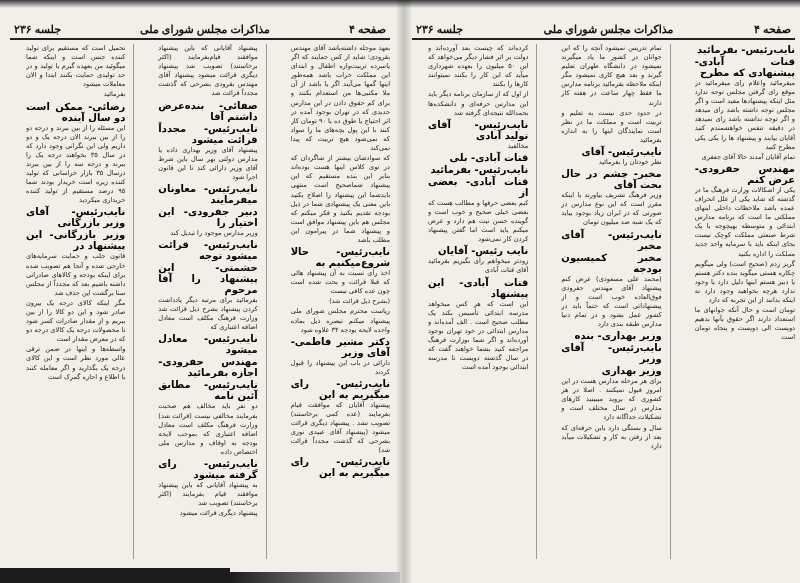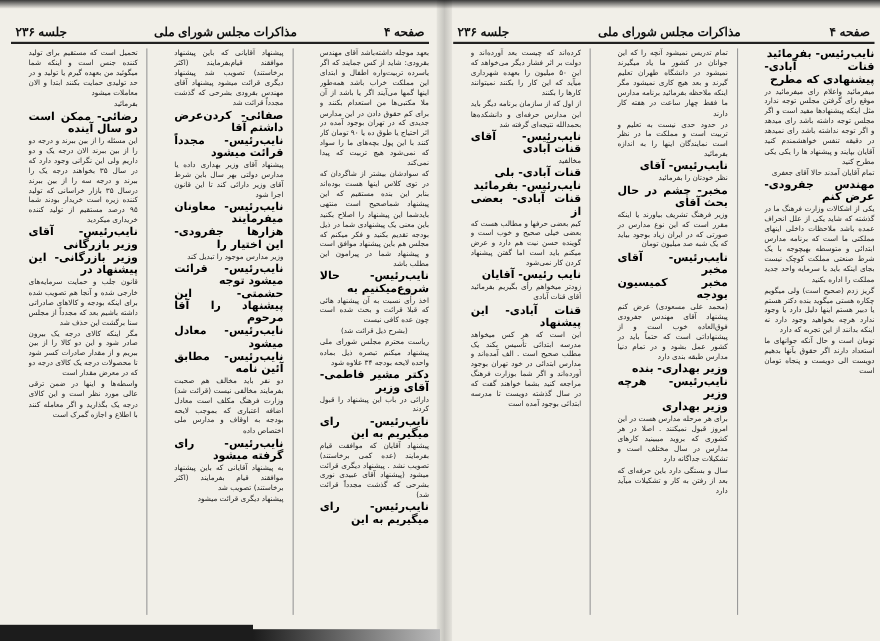--- a/index.html
+++ b/index.html
@@ -12,21 +12,21 @@
   .bottom-bar2 { position: absolute; left: 230px; top: 572px; width: 170px; height: 11px; background: linear-gradient(90deg,#1c1c1c,#bbb); }
   .page { position: absolute; top: 20px; height: 545px; direction: rtl; }
   .page.left { left: 10px; width: 380px; }
   .page.right { left: 412px; width: 383px; }
   .header { position: relative; height: 20px; border-bottom: 2px solid #222; display: flex; align-items: center; justify-content: space-between; padding: 0 4px; }
   .header span { font-family: Liberation Sans, sans-serif; font-weight: bold; font-size: 11px; color: #111; }
   .cols { display: flex; flex-direction: row; gap: 8px; margin-top: 4px; height: 515px; }
   .col { flex: 1; overflow: hidden; font-size: 6.6px; line-height: 9.1px; color: #1a1a1a; text-align: justify; margin-left: 16px; }
   .col p { margin-bottom: 1px; }
   .col .speaker { font-weight: bold; font-size: 10px; line-height: 11px; color: #000; }
-  .col .note { text-align: center; font-size: 6.4px; }
+  .col .note { text-align: right; font-size: 6.4px; }
   .col-rule { width: 1px; background: #999; }
 </style>
 </head>
 <body>
 
 <div class="spread">
   <div class="top-shadow"></div>
 
   <div class="page left">
     <div class="header">
@@ -44,29 +44,31 @@
           <p>ریاست محترم مجلس شورای ملی پیشنهاد میکنم تبصره ذیل بماده واحده لایحه بودجه ۳۴ علاوه شود</p>
           <p class="speaker">دکتر مشیر فاطمی- آقای وزیر</p>
           <p>دارائی در باب این پیشنهاد را قبول کردند</p>
           <p class="speaker">نایب‌رئیس- رای میگیریم به این</p>
           <p>پیشنهاد آقایان که موافقت قیام بفرمایند (عده کمی برخاستند) تصویب نشد . پیشنهاد دیگری قرائت میشود (پیشنهاد آقای عبیدی نوری بشرحی که گذشت مجدداً قرائت شد)</p>
           <p class="speaker">نایب‌رئیس- رای میگیریم به این</p>
         </div>
         <div class="col-rule"></div>
         <div class="col">
           <p>پیشنهاد آقایانی که باین پیشنهاد موافقند قیام‌بفرمایند (اکثر برخاستند) تصویب شد پیشنهاد دیگری قرائت میشود پیشنهاد آقای مهندس بقرودی بشرحی که گذشت مجدداً قرائت شد</p>
-          <p class="speaker">صفائی- کردن‌عرض داشتم آقا</p>
+          <p class="speaker">صفائی- بنده‌عرض داشتم آقا</p>
           <p class="speaker">نایب‌رئیس- مجدداً قرائت میشود</p>
           <p>پیشنهاد آقای وزیر بهداری داده یا مدارس دولتی بهر سال باین شرط آقای وزیر دارائی کند تا این قانون اجرا شود</p>
           <p class="speaker">نایب‌رئیس- معاونان میفرمایند</p>
-          <p class="speaker">هزارها جفرودی- این اختیار را</p>
+          <p class="speaker">دبیر جفرودی- این اختیار را</p>
           <p>وزیر مدارس موجود را تبدیل کند</p>
           <p class="speaker">نایب‌رئیس- قرائت میشود توجه</p>
           <p class="speaker">حشمتی- این پیشنهاد را آقا مرحوم</p>
+          <p>بفرمائید برای مرتبه دیگر یادداشت کردن پیشنهاد بشرح ذیل قرائت شد وزارت فرهنگ مکلف است معادل اضافه اعتباری که</p>
           <p class="speaker">نایب‌رئیس- معادل میشود</p>
+          <p class="speaker">مهندس جفرودی- اجازه بفرمائید</p>
           <p class="speaker">نایب‌رئیس- مطابق آئین نامه</p>
           <p>دو نفر باید مخالف هم صحبت بفرمایند مخالفی نیست (قرائت شد) وزارت فرهنگ مکلف است معادل اضافه اعتباری که بموجب لایحه بودجه به اوقاف و مدارس ملی اختصاص داده</p>
           <p class="speaker">نایب‌رئیس- رای گرفته میشود</p>
           <p>به پیشنهاد آقایانی که باین پیشنهاد موافقند قیام بفرمایند (اکثر برخاستند) تصویب شد</p>
           <p>پیشنهاد دیگری قرائت میشود</p>
         </div>
         <div class="col-rule"></div>
         <div class="col">
           <p>تحمیل است که مستقیم برای تولید کننده جنس است و اینکه شما میگوئید من بعهده گیرم یا تولید و در حد تولیدی حمایت بکنند ابتدا و الان معاملات میشود</p>
           <p>بفرمائید</p>
@@ -105,30 +107,30 @@
           <p>تمام تدریس نمیشود آنچه را که این جوانان در کشور ما یاد میگیرند نمیشود در دانشگاه طهران تعلیم گیرند و بعد هیچ کاری نمیشود مگر اینکه ملاحظه بفرمائید برنامه مدارس ما فقط چهار ساعت در هفته کار دارند</p>
           <p>در حدود حدی نیست به تعلیم و تربیت است و مملکت ما در نظر است نمایندگان اینها را به اندازه بفرمائید</p>
           <p class="speaker">نایب‌رئیس- آقای</p>
           <p>نظر خودتان را بفرمائید</p>
           <p class="speaker">مخبر- چشم در حال بحث آقای</p>
           <p>وزیر فرهنگ تشریف بیاورند یا اینکه مقرر است که این نوع مدارس در صورتی که در ایران زیاد بوجود بیاید که یک شبه صد میلیون تومان</p>
           <p class="speaker">نایب‌رئیس- آقای مخبر</p>
           <p class="speaker">مخبر کمیسیون بودجه</p>
           <p>(محمد علی مسعودی) عرض کنم پیشنهاد آقای مهندس جفرودی فوق‌العاده خوب است و از پیشنهاداتی است که حتماً باید در کشور عمل بشود و در تمام دنیا مدارس طبقه بندی دارد</p>
           <p class="speaker">وزیر بهداری- بنده</p>
-          <p class="speaker">نایب‌رئیس- هرچه وزیر</p>
+          <p class="speaker">نایب‌رئیس- آقای وزیر</p>
           <p class="speaker">وزیر بهداری</p>
           <p>برای هر مرحله مدارس هست در این امروز قبول نمیکنند . اصلا در هر کشوری که بروید میبینید کارهای مدارس در سال مختلف است و تشکیلات جداگانه دارد</p>
           <p>سال و بستگی دارد باین حرفه‌ای که بعد از رفتن به کار و تشکیلات میآید دارد</p>
         </div>
         <div class="col-rule"></div>
         <div class="col">
           <p>کرده‌اند که چیست بعد آورده‌اند و دولت بر اثر فشار دیگر می‌خواهد که این ۵۰ میلیون را بعهده شهرداری میآید که این کار را بکنند نمیتوانند کارها را بکنند</p>
           <p>از اول که از سازمان برنامه دیگر باید این مدارس حرفه‌ای و دانشکده‌ها بحمدالله نتیجه‌ای گرفته شد</p>
-          <p class="speaker">نایب‌رئیس- آقای قنات آبادی</p>
+          <p class="speaker">نایب‌رئیس- آقای تولید آبادی</p>
           <p>مخالفید</p>
           <p class="speaker">قنات آبادی- بلی</p>
           <p class="speaker">نایب‌رئیس- بفرمائید</p>
           <p class="speaker">قنات آبادی- بعضی از</p>
           <p>کیم بعضی حرفها و مطالب هست که بعضی خیلی صحیح و خوب است و گوینده حسن نیت هم دارد و عرض میکنم باید است اما گفتن پیشنهاد کردن کار نمی‌شود</p>
           <p class="speaker">نایب رئیس- آقایان</p>
           <p>زودتر میخواهم رأی بگیریم بفرمائید آقای قنات آبادی</p>
           <p class="speaker">قنات آبادی- این پیشنهاد</p>
           <p>این است که هر کس میخواهد مدرسه ابتدائی تأسیس بکند یک مطلب صحیح است . الف آمده‌اند و مدارس ابتدائی در خود تهران بوجود آورده‌اند و اگر شما بوزارت فرهنگ مراجعه کنید بشما خواهند گفت که در سال گذشته دویست تا مدرسه ابتدائی بوجود آمده است</p>
         </div>

